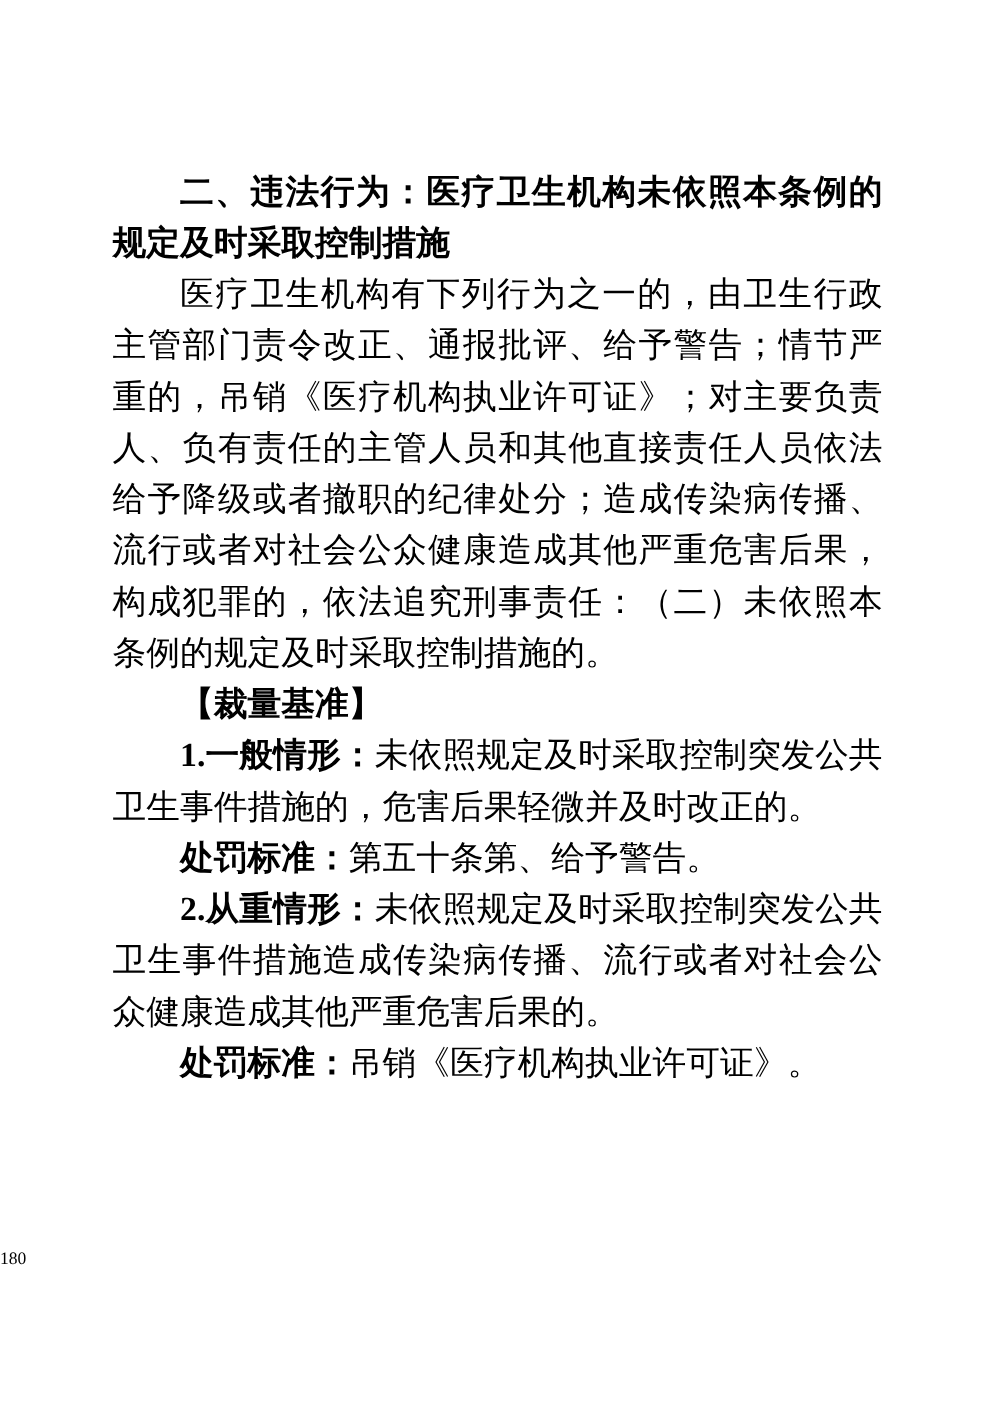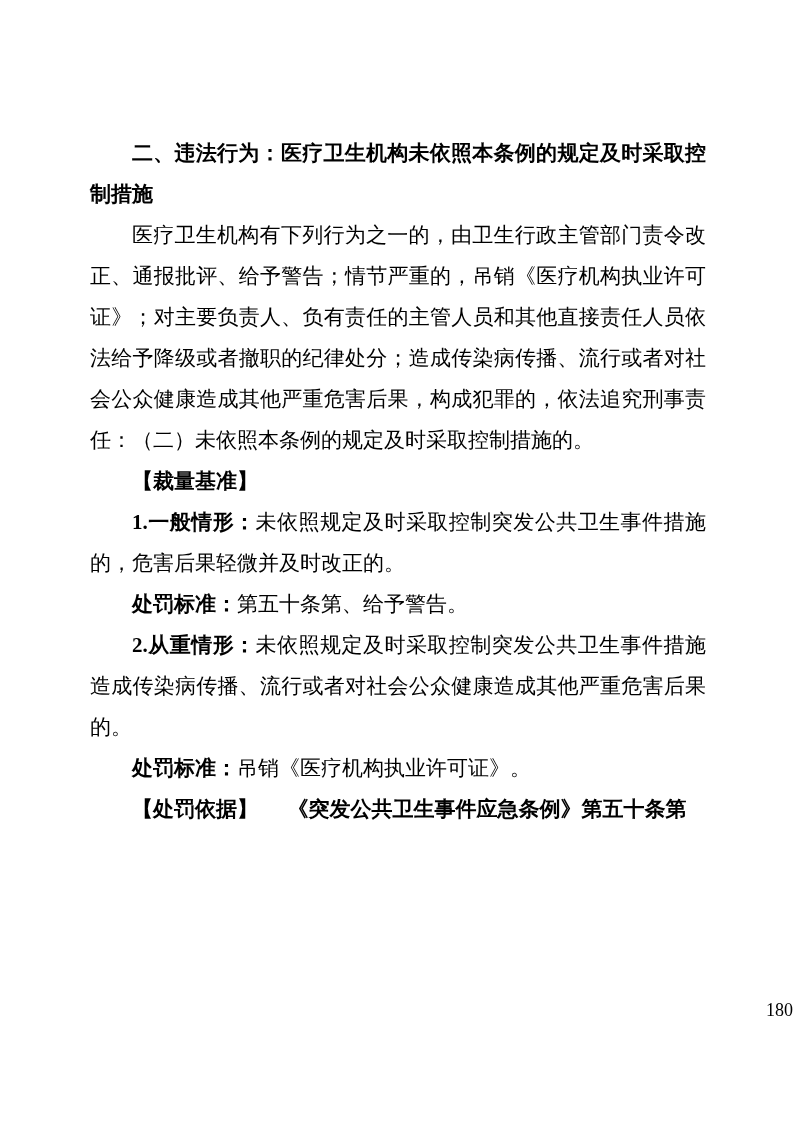--- a/index.html
+++ b/index.html
@@ -14,44 +14,43 @@
       background: #ffffff;
       color: #000000;
       font-family: "Liberation Serif", "DejaVu Serif", serif;
       overflow: hidden;
     }
     .content {
       position: absolute;
       top: 133px;
       left: 90px;
       width: 616px;
-      font-size: 21px;
+      font-size: 27px;
       line-height: 41px;
       text-align: justify;
     }
     .content p {
       margin: 0;
       padding: 0;
       text-indent: 2em;
     }
     .bold {
       font-weight: bold;
     }
     .label-gap {
       margin-right: 1.4em;
     }
     .page-footer {
       position: absolute;
       top: 1000px;
       left: 0;
       right: 0;
-      text-align: right;
-      font-size: 18px;
+      text-align: left;
+      font-size: 14px;
       font-family: "Liberation Serif", "DejaVu Serif", serif;
-      margin-left: 11px;
     }
   </style>
 </head>
 <body>
 
 <div class="page">
   <div class="content">
 
     <p class="bold">
       <span>二、违法行为：医疗卫生机构未依照本条例的规定及时采取控制措施</span>
@@ -76,20 +75,17 @@
 
     <p>
       <span class="bold">2.从重情形：</span><span>未依照规定及时采取控制突发公共卫生事件措施造成传染病传播、流行或者对社会公众健康造成其他严重危害后果的。</span>
     </p>
 
     <p>
       <span class="bold">处罚标准：</span><span>吊销《医疗机构执业许可证》。</span>
     </p>
 
 
-    <p class="bold">
-      <span class="label-gap">【处罚依据】</span><span>《突发公共卫生事件应急条例》第五十条第</span>
-    </p>
 
   </div>
 
   <div class="page-footer">180</div>
 </div>
 
 </body></html>

